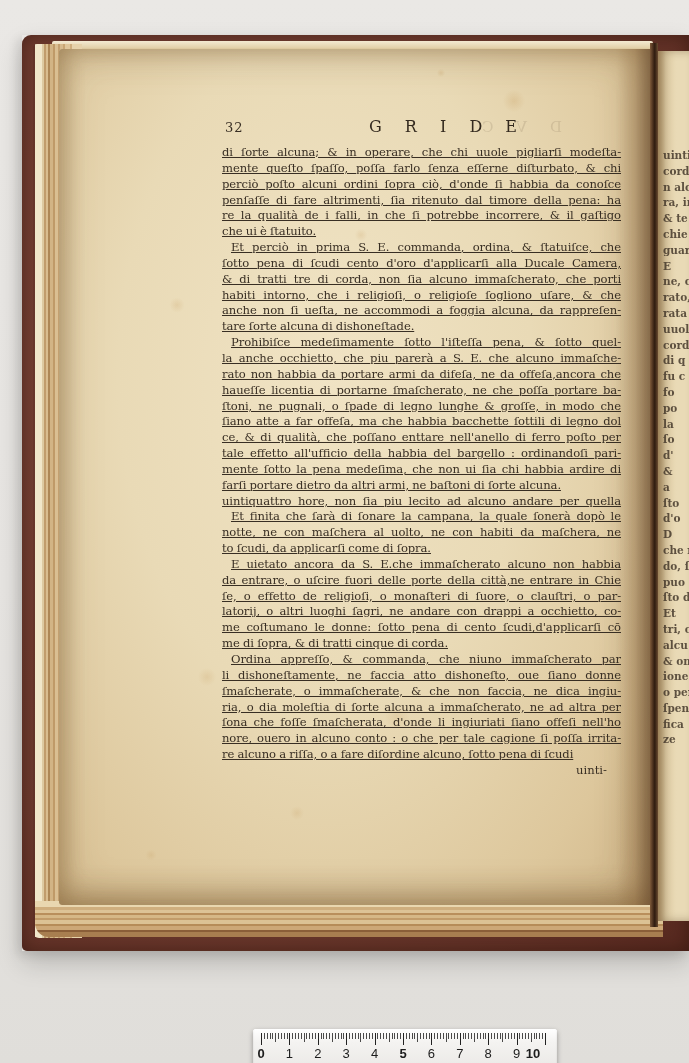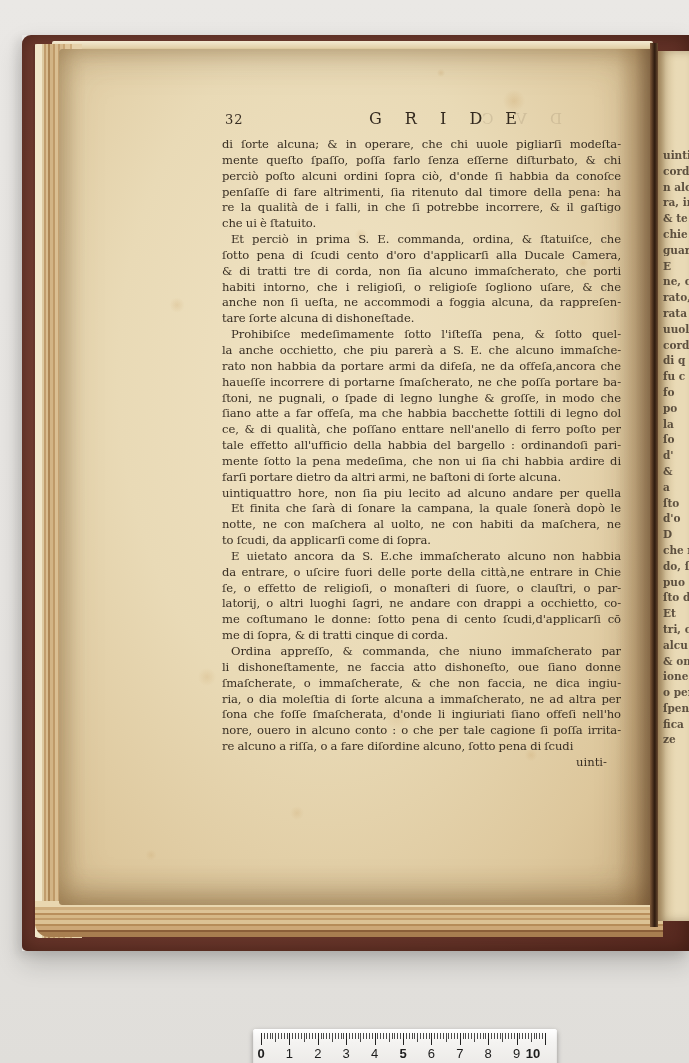--- a/index.html
+++ b/index.html
@@ -41,28 +41,28 @@
   .gutter-shade{position:absolute;right:0;top:0;bottom:0;width:34px;
         background:linear-gradient(90deg,transparent 0%,rgba(120,80,40,.18) 55%,rgba(70,40,20,.38) 100%);}
   .fold-line{position:absolute;left:628px;top:8px;width:8px;height:884px;
         background:linear-gradient(90deg,#7e5a3a 0%,#402818 45%,#2f1c10 60%,#6b4c30 100%);}
   .facing-page{position:absolute;left:636px;top:16px;right:0;height:870px;overflow:hidden;
         background:linear-gradient(90deg,#c8ab7c 0%,#e2d0a8 25%,#e9dab6 60%);
         box-shadow:inset 6px 0 10px rgba(70,45,20,.35);}
   .facing-text{padding:97px 0 0 5px;}
   .frag{height:15.8px;line-height:15.8px;font-size:10.5px;color:rgba(62,50,38,.82);white-space:nowrap;font-weight:bold;}
   
-  .text-block{position:absolute;left:222px;top:104px;width:399px;color:var(--ink,#382e23);}
+  .text-block{position:absolute;left:222px;top:112px;width:399px;color:var(--ink,#382e23);}
   .header-row{position:relative;height:33px;}
   .folio{position:absolute;left:3px;top:8px;font-size:13px;letter-spacing:1px;}
   .running-title{position:absolute;left:50%;top:5px;transform:translateX(-50%);margin-left:26px;
         font-size:16px;letter-spacing:9px;white-space:nowrap;color:#33291e;}
   .ghost-title{position:absolute;left:63%;top:6px;transform:scaleX(-1);opacity:.14;font-size:15px;
         letter-spacing:9px;color:#5a4733;white-space:nowrap;pointer-events:none;}
-  .body-text{font-size:11.6px;letter-spacing:-.1px;word-spacing:-.3px;}
+  .body-text{font-size:11.6px;letter-spacing:-.1px;word-spacing:-.3px;text-decoration:underline;}
   .para{margin:0;}
   .line{height:15.85px;line-height:15.85px;white-space:nowrap;overflow:hidden;
         text-align:justify;text-align-last:justify;}
   .line.end{text-align-last:left;}
   .line.indent{text-indent:9px;}
   .catchword-row{height:15.85px;line-height:15.85px;text-align:right;padding-right:14px;font-size:11.6px;}
   
   .ruler{position:absolute;left:253px;top:1029px;width:304px;height:44px;border-radius:3px;
         background:linear-gradient(180deg,#ffffff 0%,#f4f3f1 30%,#e9e7e4 100%);
         box-shadow:0 2px 5px rgba(0,0,0,.35), inset 0 1px 0 #fff, inset 0 -1px 2px rgba(0,0,0,.12);}
@@ -157,21 +157,21 @@
           <div class="line">ſotto pena di ſcudi cento d'oro d'applicarſi alla Ducale Camera,</div>
           <div class="line">&amp; di tratti tre di corda, non ſia alcuno immaſcherato, che porti</div>
           <div class="line">habiti intorno, che i religioſi, o religioſe ſogliono uſare, &amp; che</div>
           <div class="line">anche non ſi ueſta, ne accommodi a foggia alcuna, da rappreſen-</div>
           <div class="line end">tare ſorte alcuna di dishoneſtade.</div>
         </div>
         <div class="para">
           <div class="line indent">Prohibiſce medeſimamente ſotto l'iſteſſa pena, &amp; ſotto quel-</div>
           <div class="line">la anche occhietto, che piu parerà a S. E. che alcuno immaſche-</div>
           <div class="line">rato non habbia da portare armi da difeſa, ne da offeſa,ancora che</div>
-          <div class="line">haueſſe incorrere di portarne ſmaſcherato, ne che poſſa portare ba-</div>
+          <div class="line">haueſſe licentia di portarne ſmaſcherato, ne che poſſa portare ba-</div>
           <div class="line">ſtoni, ne pugnali, o ſpade di legno lunghe &amp; groſſe, in modo che</div>
           <div class="line">ſiano atte a far offeſa, ma che habbia bacchette ſottili di legno dol</div>
           <div class="line">ce, &amp; di qualità, che poſſano enttare nell'anello di ferro poſto per</div>
           <div class="line">tale effetto all'ufficio della habbia del bargello : ordinandoſi pari-</div>
           <div class="line">mente ſotto la pena medeſima, che non ui ſia chi habbia ardire di</div>
           <div class="line end">farſi portare dietro da altri armi, ne baſtoni di ſorte alcuna.</div>
         </div>
         <div class="para">
           <div class="line">uintiquattro hore, non ſia piu lecito ad alcuno andare per quella</div>
           <div class="line indent">Et finita che ſarà di ſonare la campana, la quale ſonerà dopò le</div>

